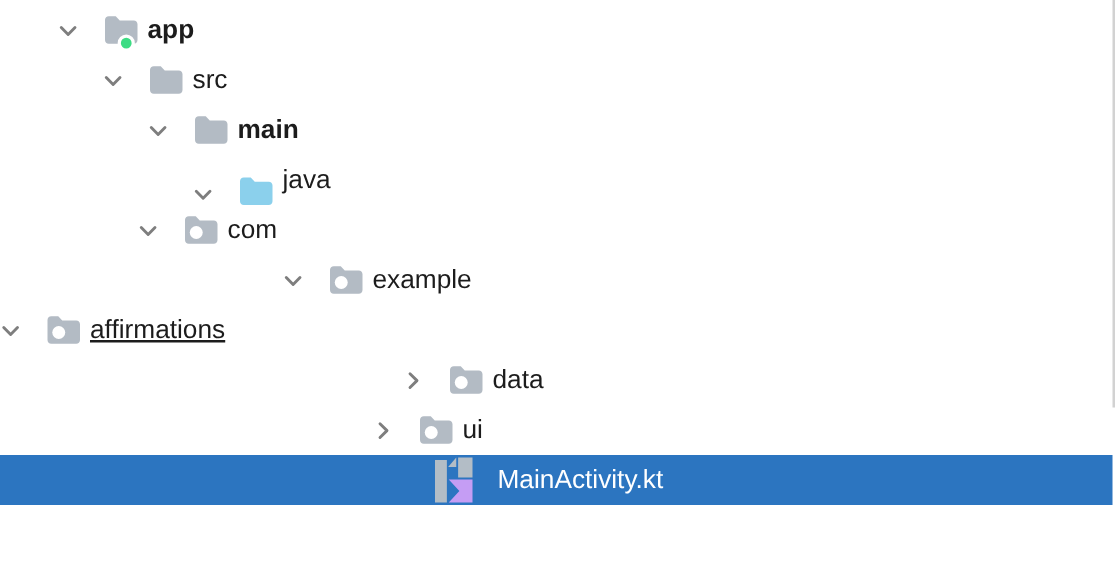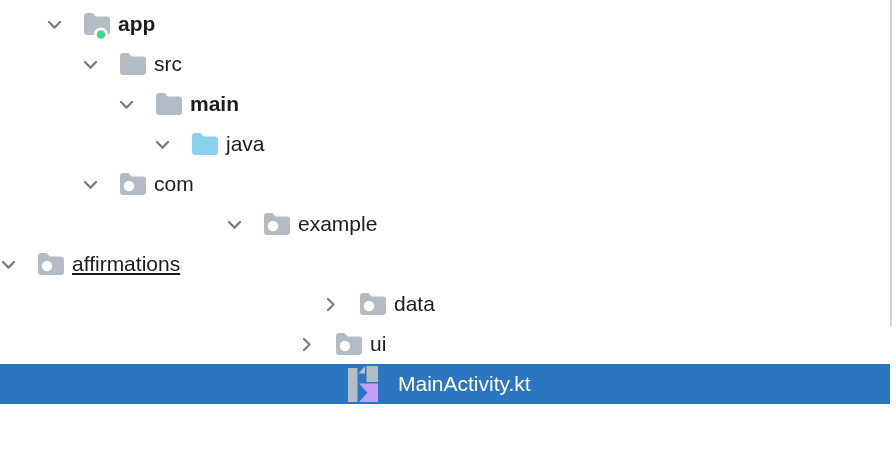--- a/index.html
+++ b/index.html
@@ -95,34 +95,34 @@
         <polyline points="3,6 8.5,11.6 14,6" fill="none" stroke="var(--chevron)" stroke-width="2.3" stroke-linecap="round" stroke-linejoin="round"></polyline>
       </svg>
     </span>
     <span class="icon folder">
           <svg width="26" height="22" viewBox="0 0 26 22">
             <path d="M0 3 C0 1.3 1.3 0 3 0 H8.6 L11.8 3.4 H23 C24.7 3.4 26 4.7 26 6.4 V19 C26 20.7 24.7 22 23 22 H3 C1.3 22 0 20.7 0 19 Z" fill="var(--folder)"></path>
           </svg>
         </span>
     <span class="label">main</span>
   </div>
-      <div class="row" style="padding-left: 154px;">
+      <div class="row" style="padding-left: 154px; align-items: flex-end;">
     <span class="chev expanded">
       <svg width="17" height="17" viewBox="0 0 17 17">
         <polyline points="3,6 8.5,11.6 14,6" fill="none" stroke="var(--chevron)" stroke-width="2.3" stroke-linecap="round" stroke-linejoin="round"></polyline>
       </svg>
     </span>
     <span class="icon source-folder">
           <svg width="26" height="22" viewBox="0 0 26 22">
             <path d="M0 3 C0 1.3 1.3 0 3 0 H8.6 L11.8 3.4 H23 C24.7 3.4 26 4.7 26 6.4 V19 C26 20.7 24.7 22 23 22 H3 C1.3 22 0 20.7 0 19 Z" fill="var(--java_folder)"></path>
           </svg>
         </span>
     <span class="label">java</span>
   </div>
-      <div class="row" style="padding-left: 82px;">
+      <div class="row" style="padding-left: 110px;">
     <span class="chev expanded">
       <svg width="17" height="17" viewBox="0 0 17 17">
         <polyline points="3,6 8.5,11.6 14,6" fill="none" stroke="var(--chevron)" stroke-width="2.3" stroke-linecap="round" stroke-linejoin="round"></polyline>
       </svg>
     </span>
     <span class="icon package">
           <svg width="26" height="22" viewBox="0 0 26 22">
             <path d="M0 3 C0 1.3 1.3 0 3 0 H8.6 L11.8 3.4 H23 C24.7 3.4 26 4.7 26 6.4 V19 C26 20.7 24.7 22 23 22 H3 C1.3 22 0 20.7 0 19 Z" fill="var(--folder)"></path>
             <circle cx="9" cy="13" r="5.2" fill="var(--package_dot)"></circle>
           </svg>

